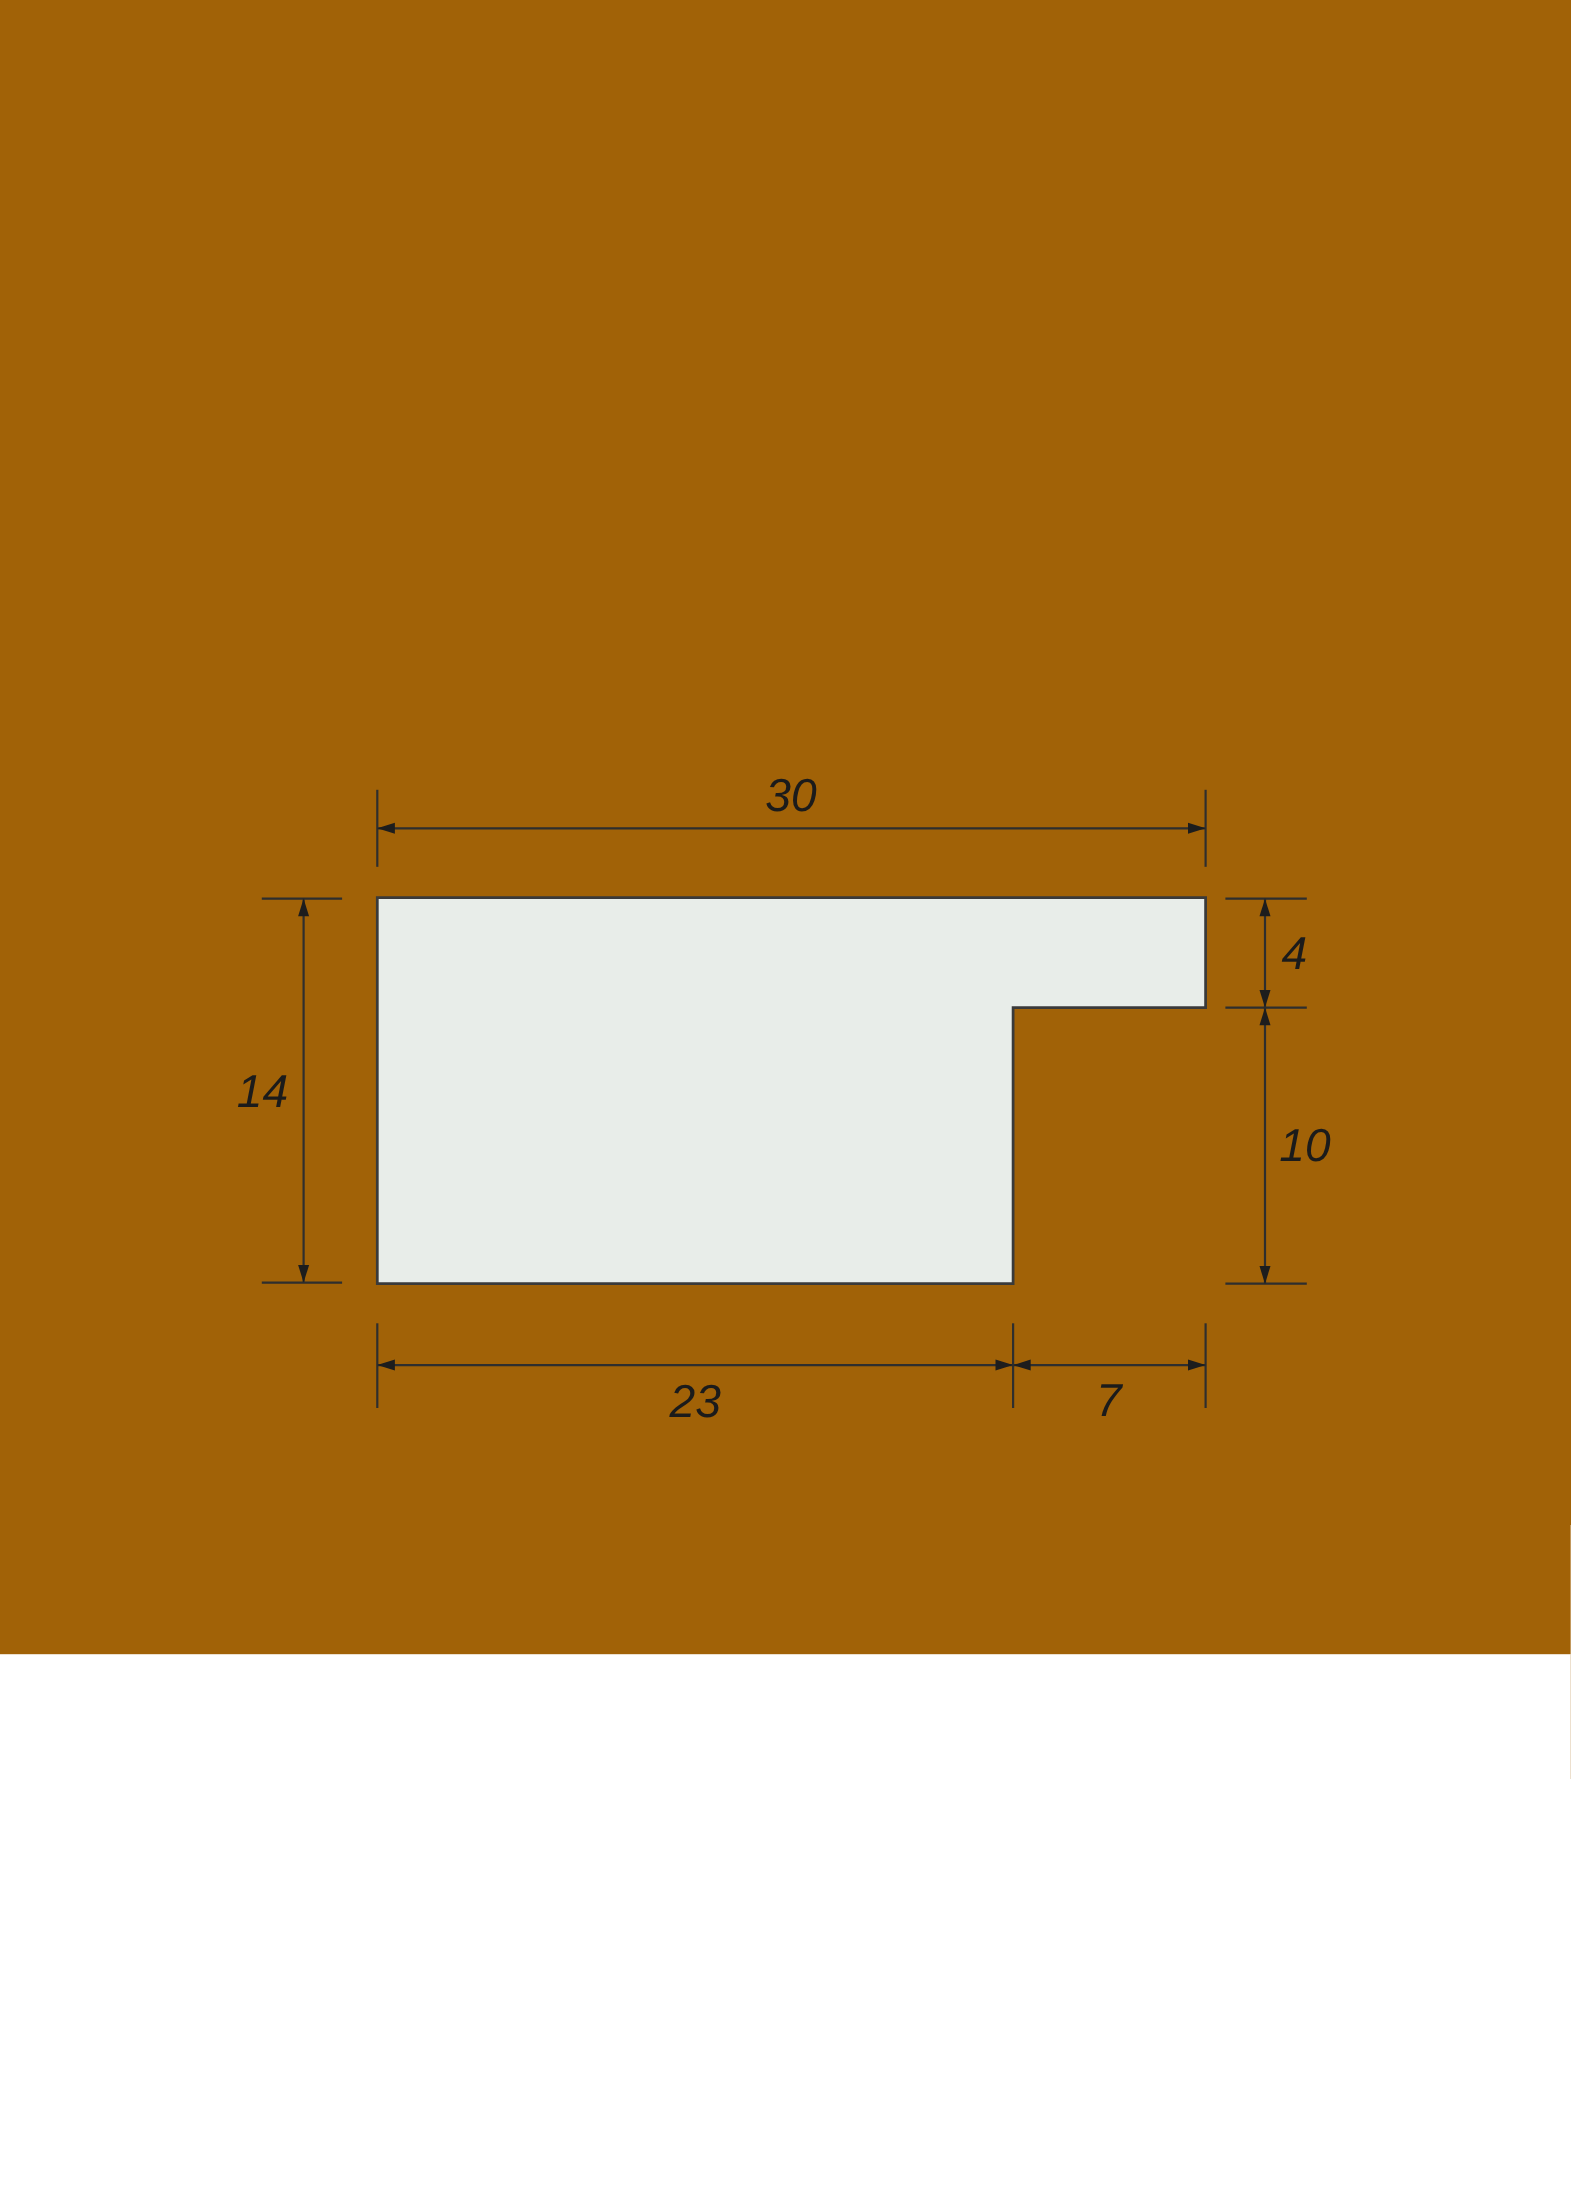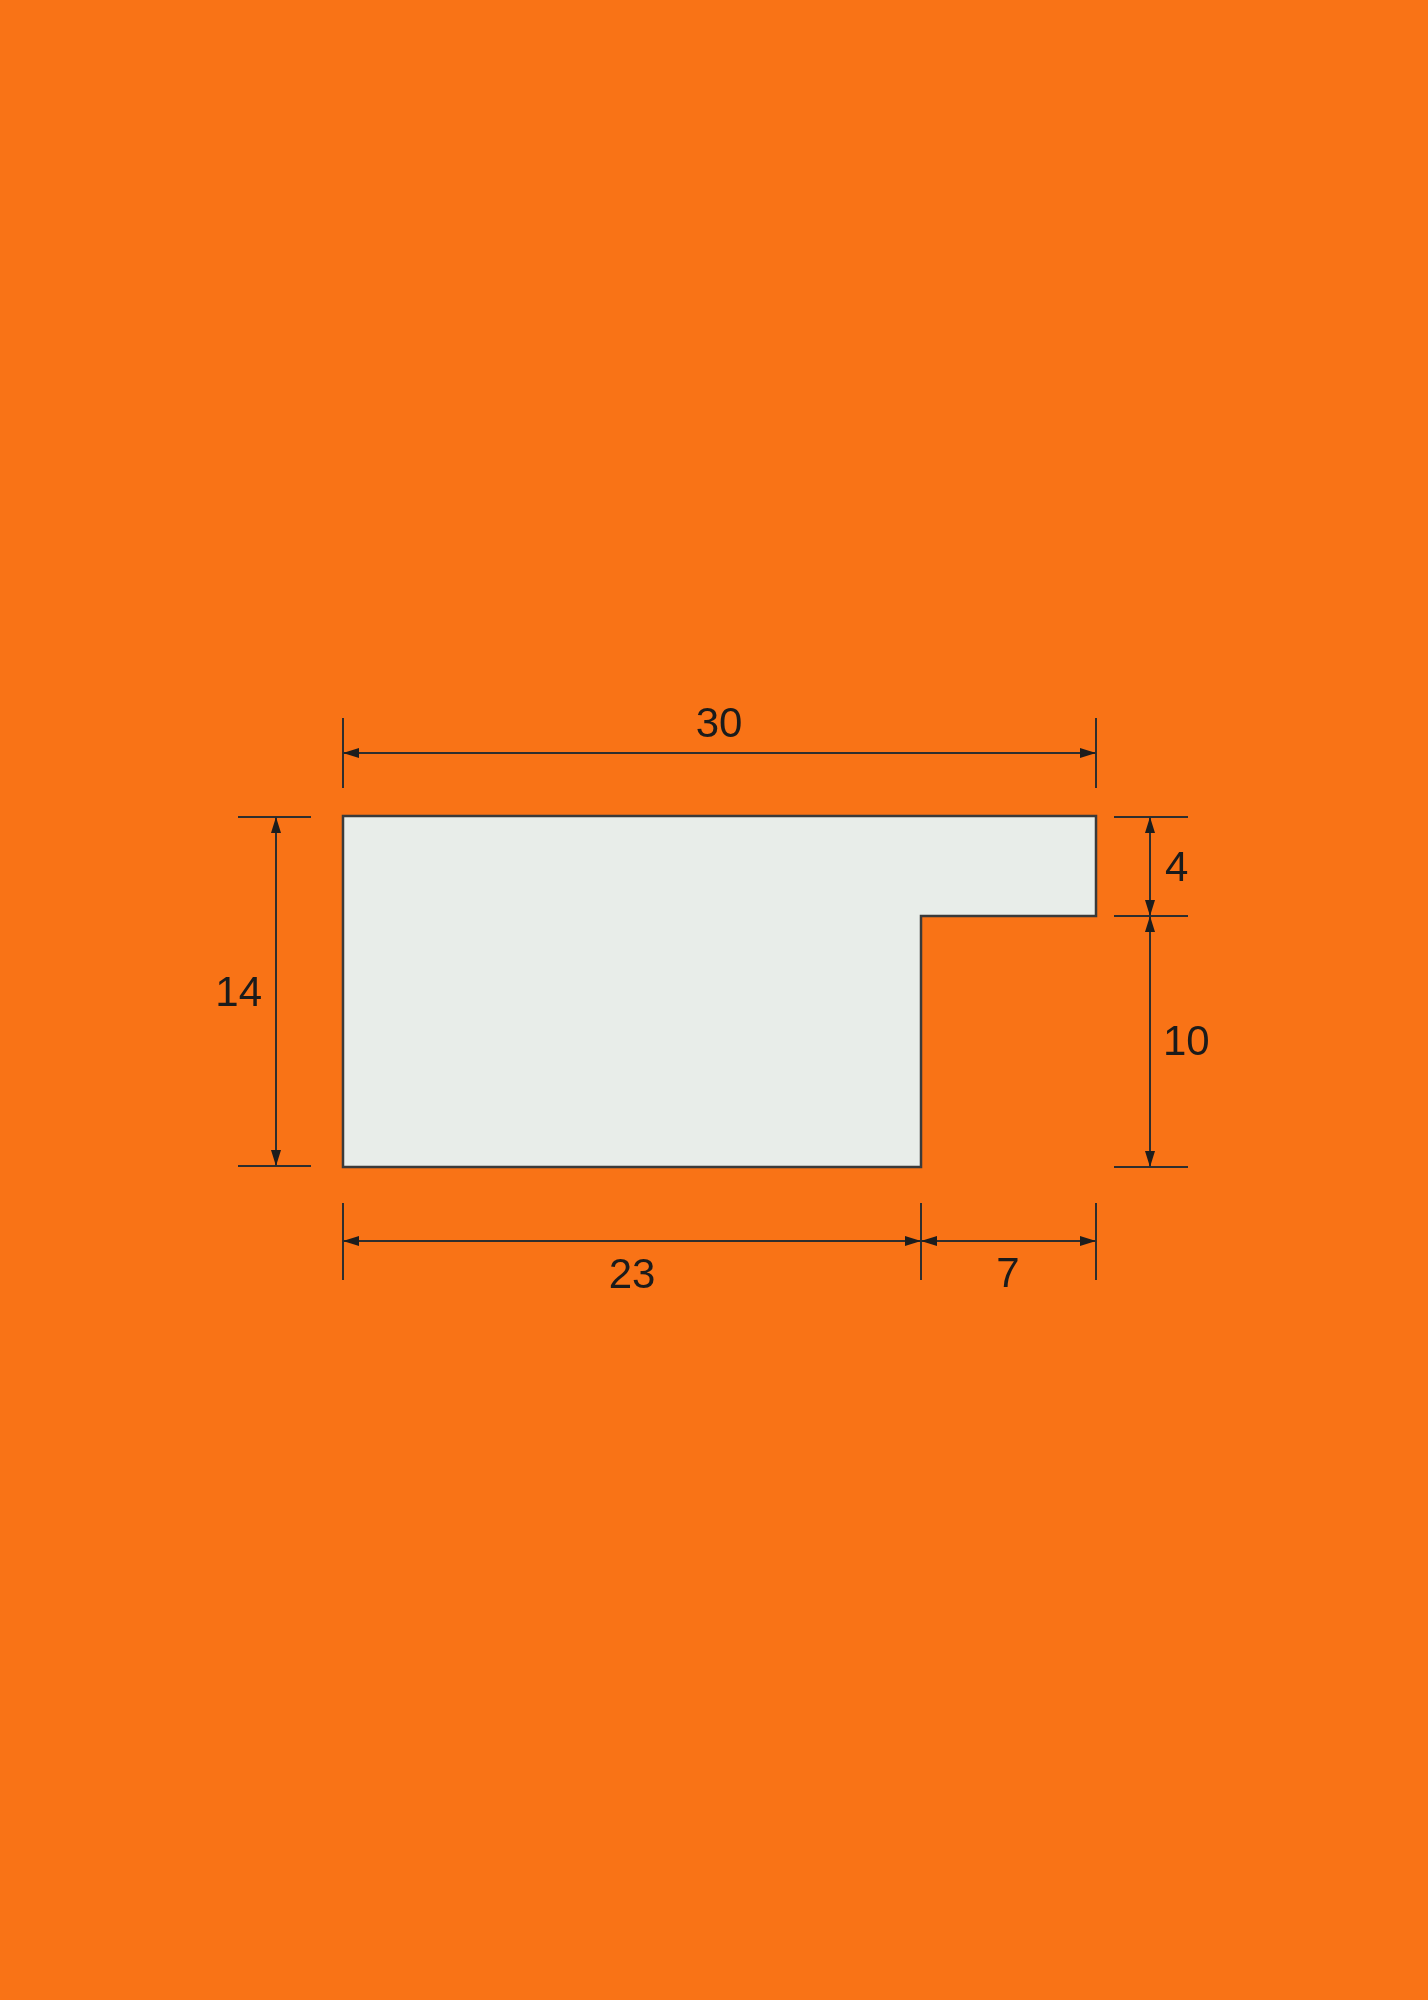--- a/index.html
+++ b/index.html
@@ -3,24 +3,25 @@
 <meta charset="utf-8">
 <style>
   html, body {
     margin: 0;
     padding: 0;
     background: #ffffff;
   }
   .page {
     position: relative;
     width: 1428px;
-    height: 2000px;
-    background: #f97316;
+    height: 1504px;
+    background: #a16207;
     overflow: hidden;
     font-family: "Liberation Sans", sans-serif;
+    font-style: italic;
   }
   .diagram-svg {
     position: absolute;
     top: 0;
     left: 0;
     display: block;
   }
   .profile-shape {
     fill: #e8ede9;
     stroke: #3a3a3a;

